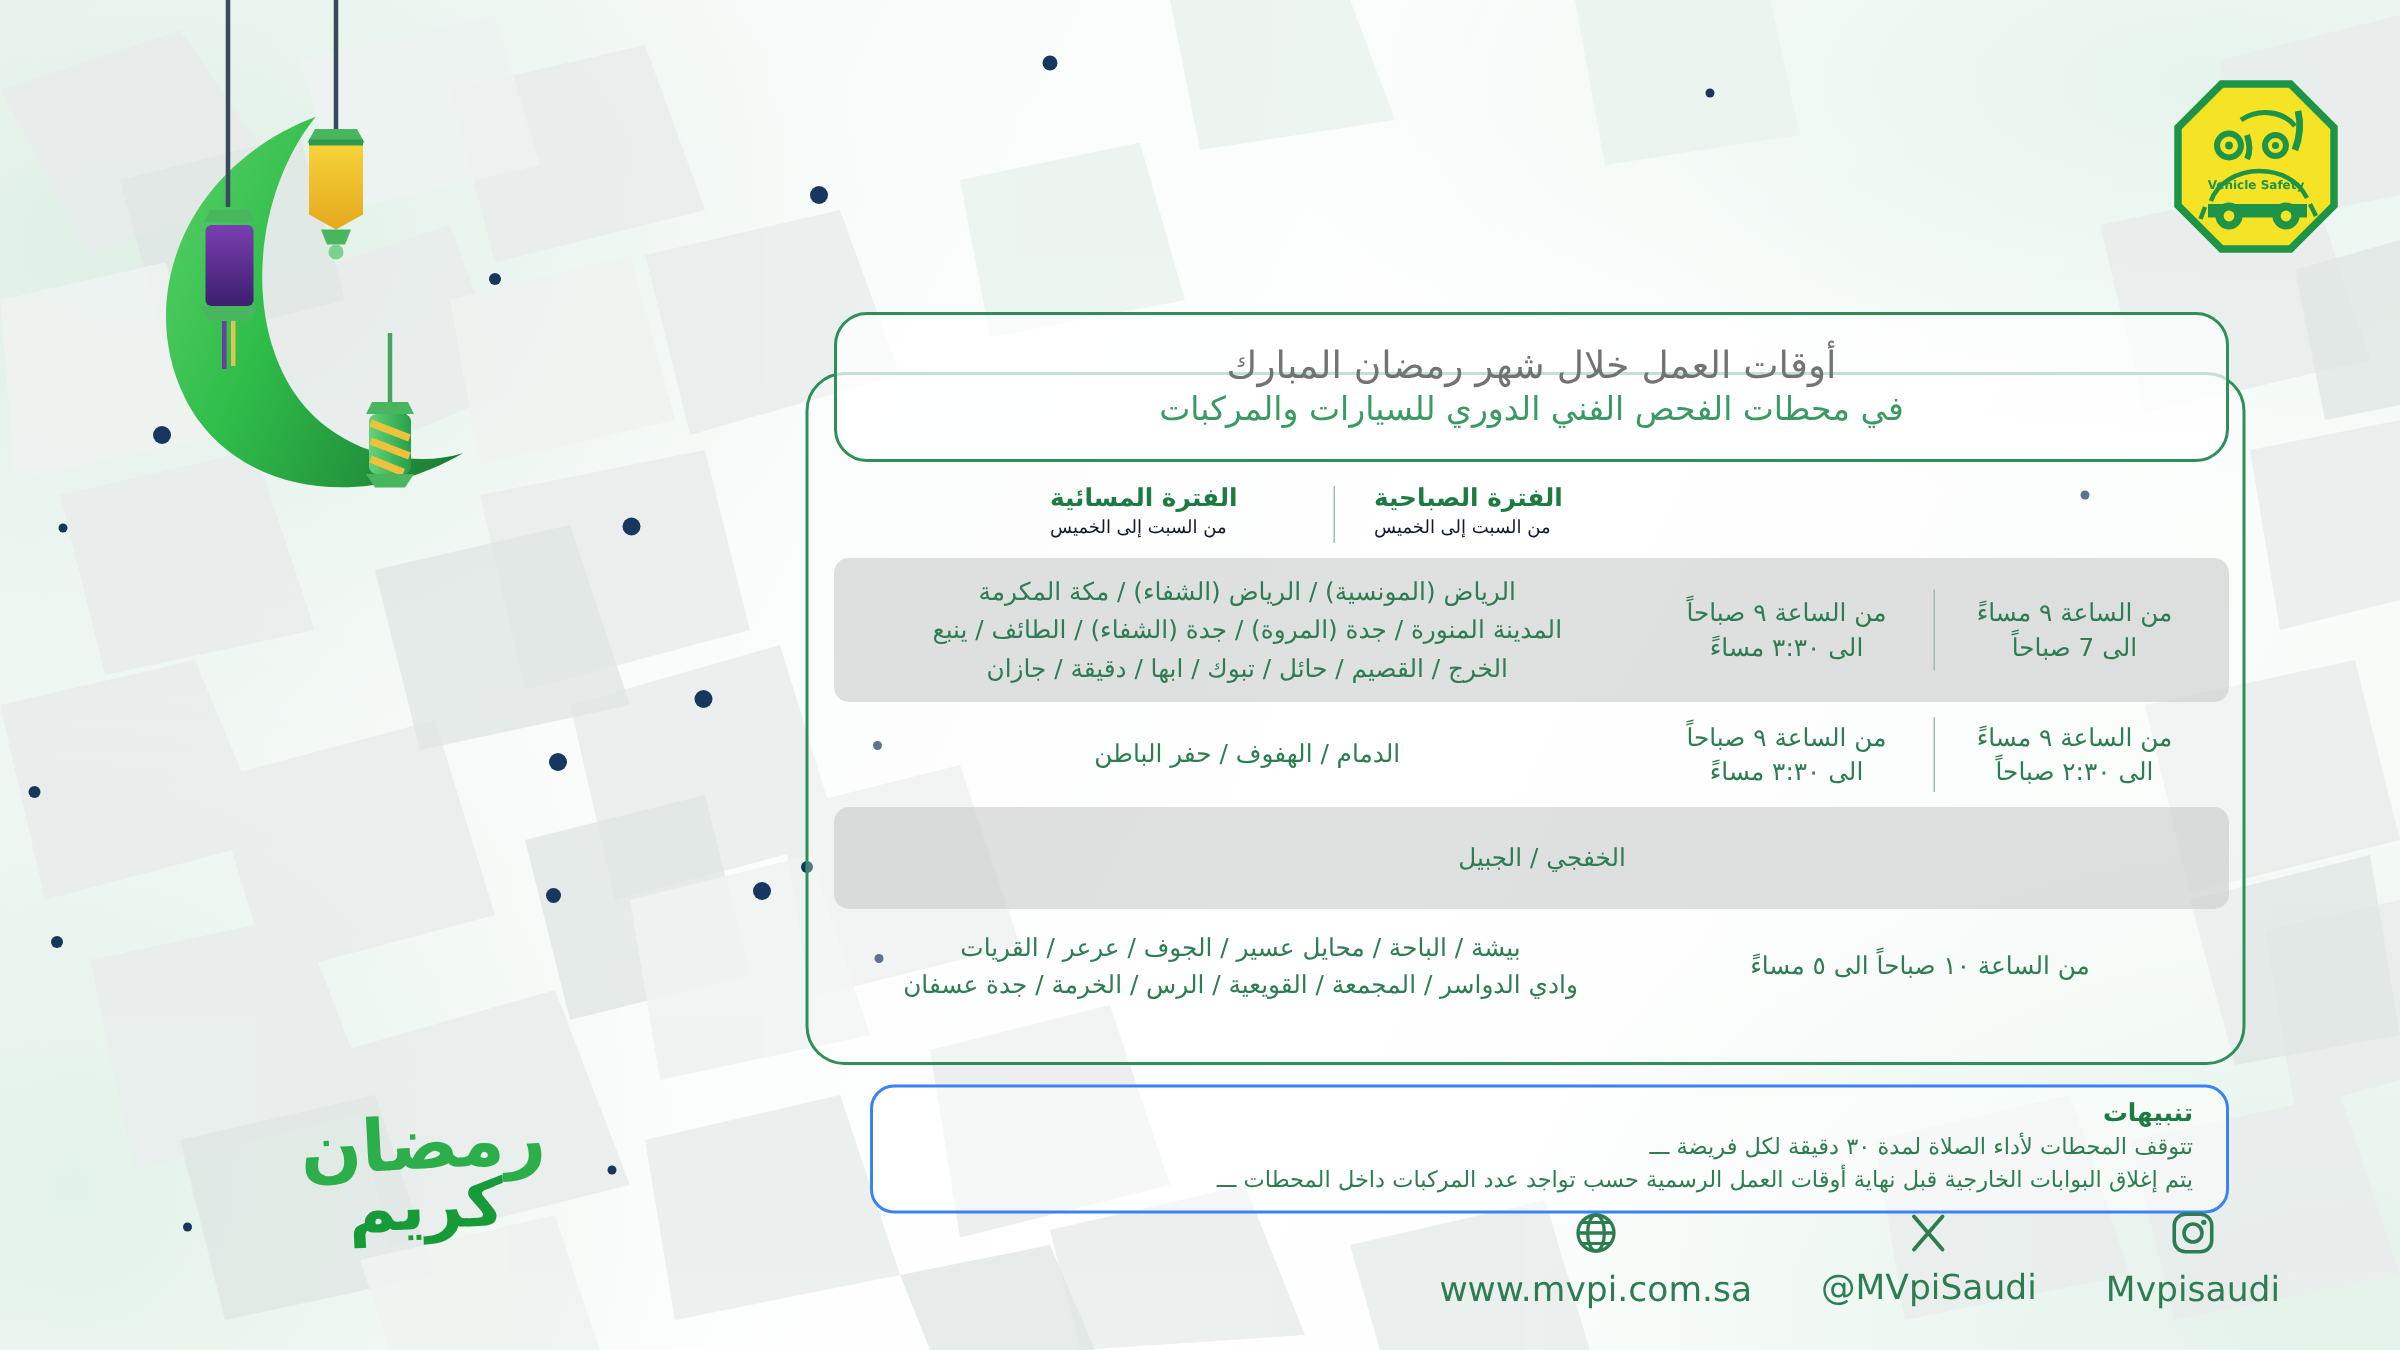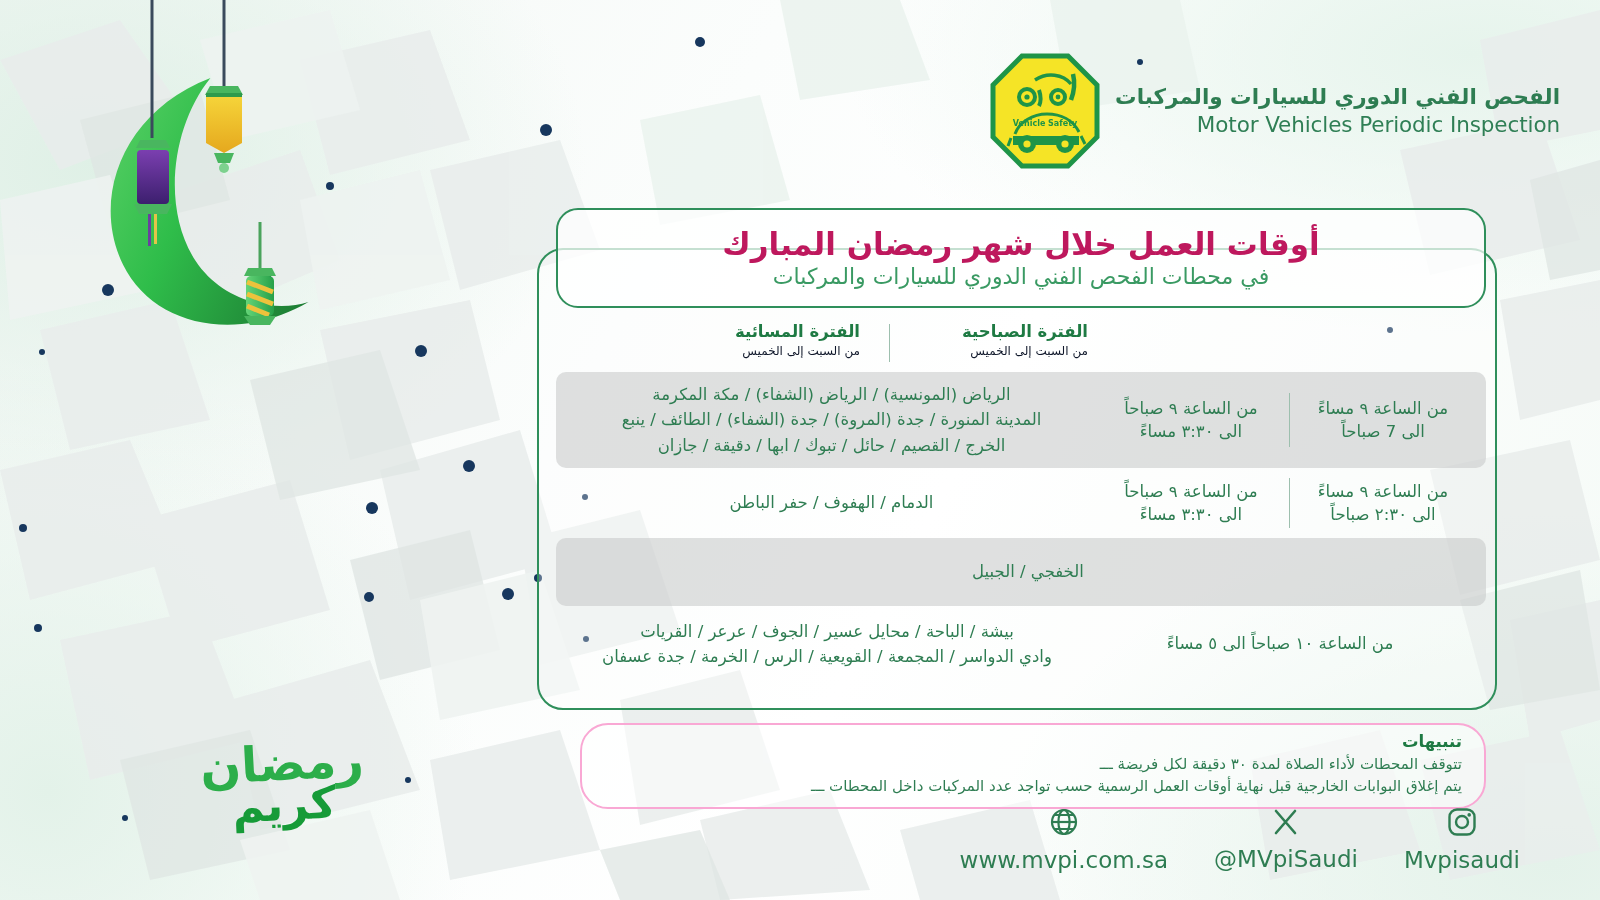--- a/index.html
+++ b/index.html
@@ -60,36 +60,36 @@
     left: 556px; top: 208px;
     width: 930px; height: 100px;
     border: 2px solid #2f8f5b;
     border-radius: 22px;
     background: rgba(255,255,255,0.72);
     display: flex; flex-direction: column;
     align-items: center; justify-content: center;
     gap: 2px;
   }
   #title-main {
-    font-size: 31px; font-weight: bold; color: #be185d;
+    font-size: 25px; font-weight: normal; color: #737373;
     letter-spacing: .3px; line-height: 1.15;
   }
   #title-sub {
     font-size: 22px; color: #3a9a63; line-height: 1.15;
   }
 
   
   #column-headers {
     position: absolute;
     left: 556px; top: 322px;
     width: 930px; height: 48px;
   }
   .col-head {
     position: absolute; top: 0;
-    text-align: right; line-height: 1.2;
+    text-align: left; line-height: 1.2;
   }
   .col-head .ch-title {
     font-size: 16.5px; font-weight: bold; color: #1e7a43;
   }
   .col-head .ch-sub {
     font-size: 12px; color: #0f172a; margin-top: 2px;
   }
   #head-evening { right: 626px; width: 160px; }
   #head-morning { right: 398px; width: 172px; }
   #head-divider {
@@ -127,22 +127,22 @@
   #row-1 { height: 70px; }
   #row-1 .row-divider { height: 50px; }
   #row-2 { height: 68px; }
   #row-3 { height: 76px; }
 
   
   #notices-box {
     position: absolute;
     left: 580px; top: 723px;
     width: 906px; height: 86px;
-    border: 2px solid #f9a8d4;
-    border-radius: 28px;
+    border: 2px solid #3b82f6;
+    border-radius: 16px;
     background: rgba(255,255,255,0.55);
     padding: 7px 22px 0 22px;
   }
   #notices-title {
     font-size: 16.5px; font-weight: bold; color: #1e7a43;
     text-align: right; line-height: 1.25;
   }
   .notice-line {
     font-size: 15px; color: #2e7d52; text-align: right;
     line-height: 1.5; white-space: nowrap;
@@ -312,24 +312,20 @@
     <path d="M216 316 h32 l-6 9 h-20 z" fill="#49b65f"></path>
   </g>
 </svg>
 
 <div id="ramadan-kareem">
   <div class="rk-line1">رمضان</div>
   <div class="rk-line2">كريم</div>
 </div>
 
 <div id="brand-header">
-  <div id="brand-text">
-    <div id="brand-ar">الفحص الفني الدوري للسيارات والمركبات</div>
-    <div id="brand-en">Motor Vehicles Periodic Inspection</div>
-  </div>
   <svg width="112" height="118" viewBox="0 0 112 118">
     <polygon points="33,4 79,4 108,33 108,85 79,114 33,114 4,85 4,33" fill="#f5e426" stroke="#1e9448" stroke-width="5"></polygon>
 
     <path d="M46 28 C58 20 74 22 82 32" stroke="#1e9448" stroke-width="3.4" fill="none"></path>
     <path d="M84 22 C86 30 85 40 82 48" stroke="#1e9448" stroke-width="4.5" fill="none"></path>
     <circle cx="38" cy="45" r="8" fill="none" stroke="#1e9448" stroke-width="4"></circle>
     <circle cx="38" cy="45" r="2.6" fill="#1e9448"></circle>
     <circle cx="69" cy="45" r="7" fill="none" stroke="#1e9448" stroke-width="4"></circle>
     <circle cx="69" cy="45" r="2.4" fill="#1e9448"></circle>
     <path d="M50 38 C52 44 52 50 50 54" stroke="#1e9448" stroke-width="4" fill="none"></path>

